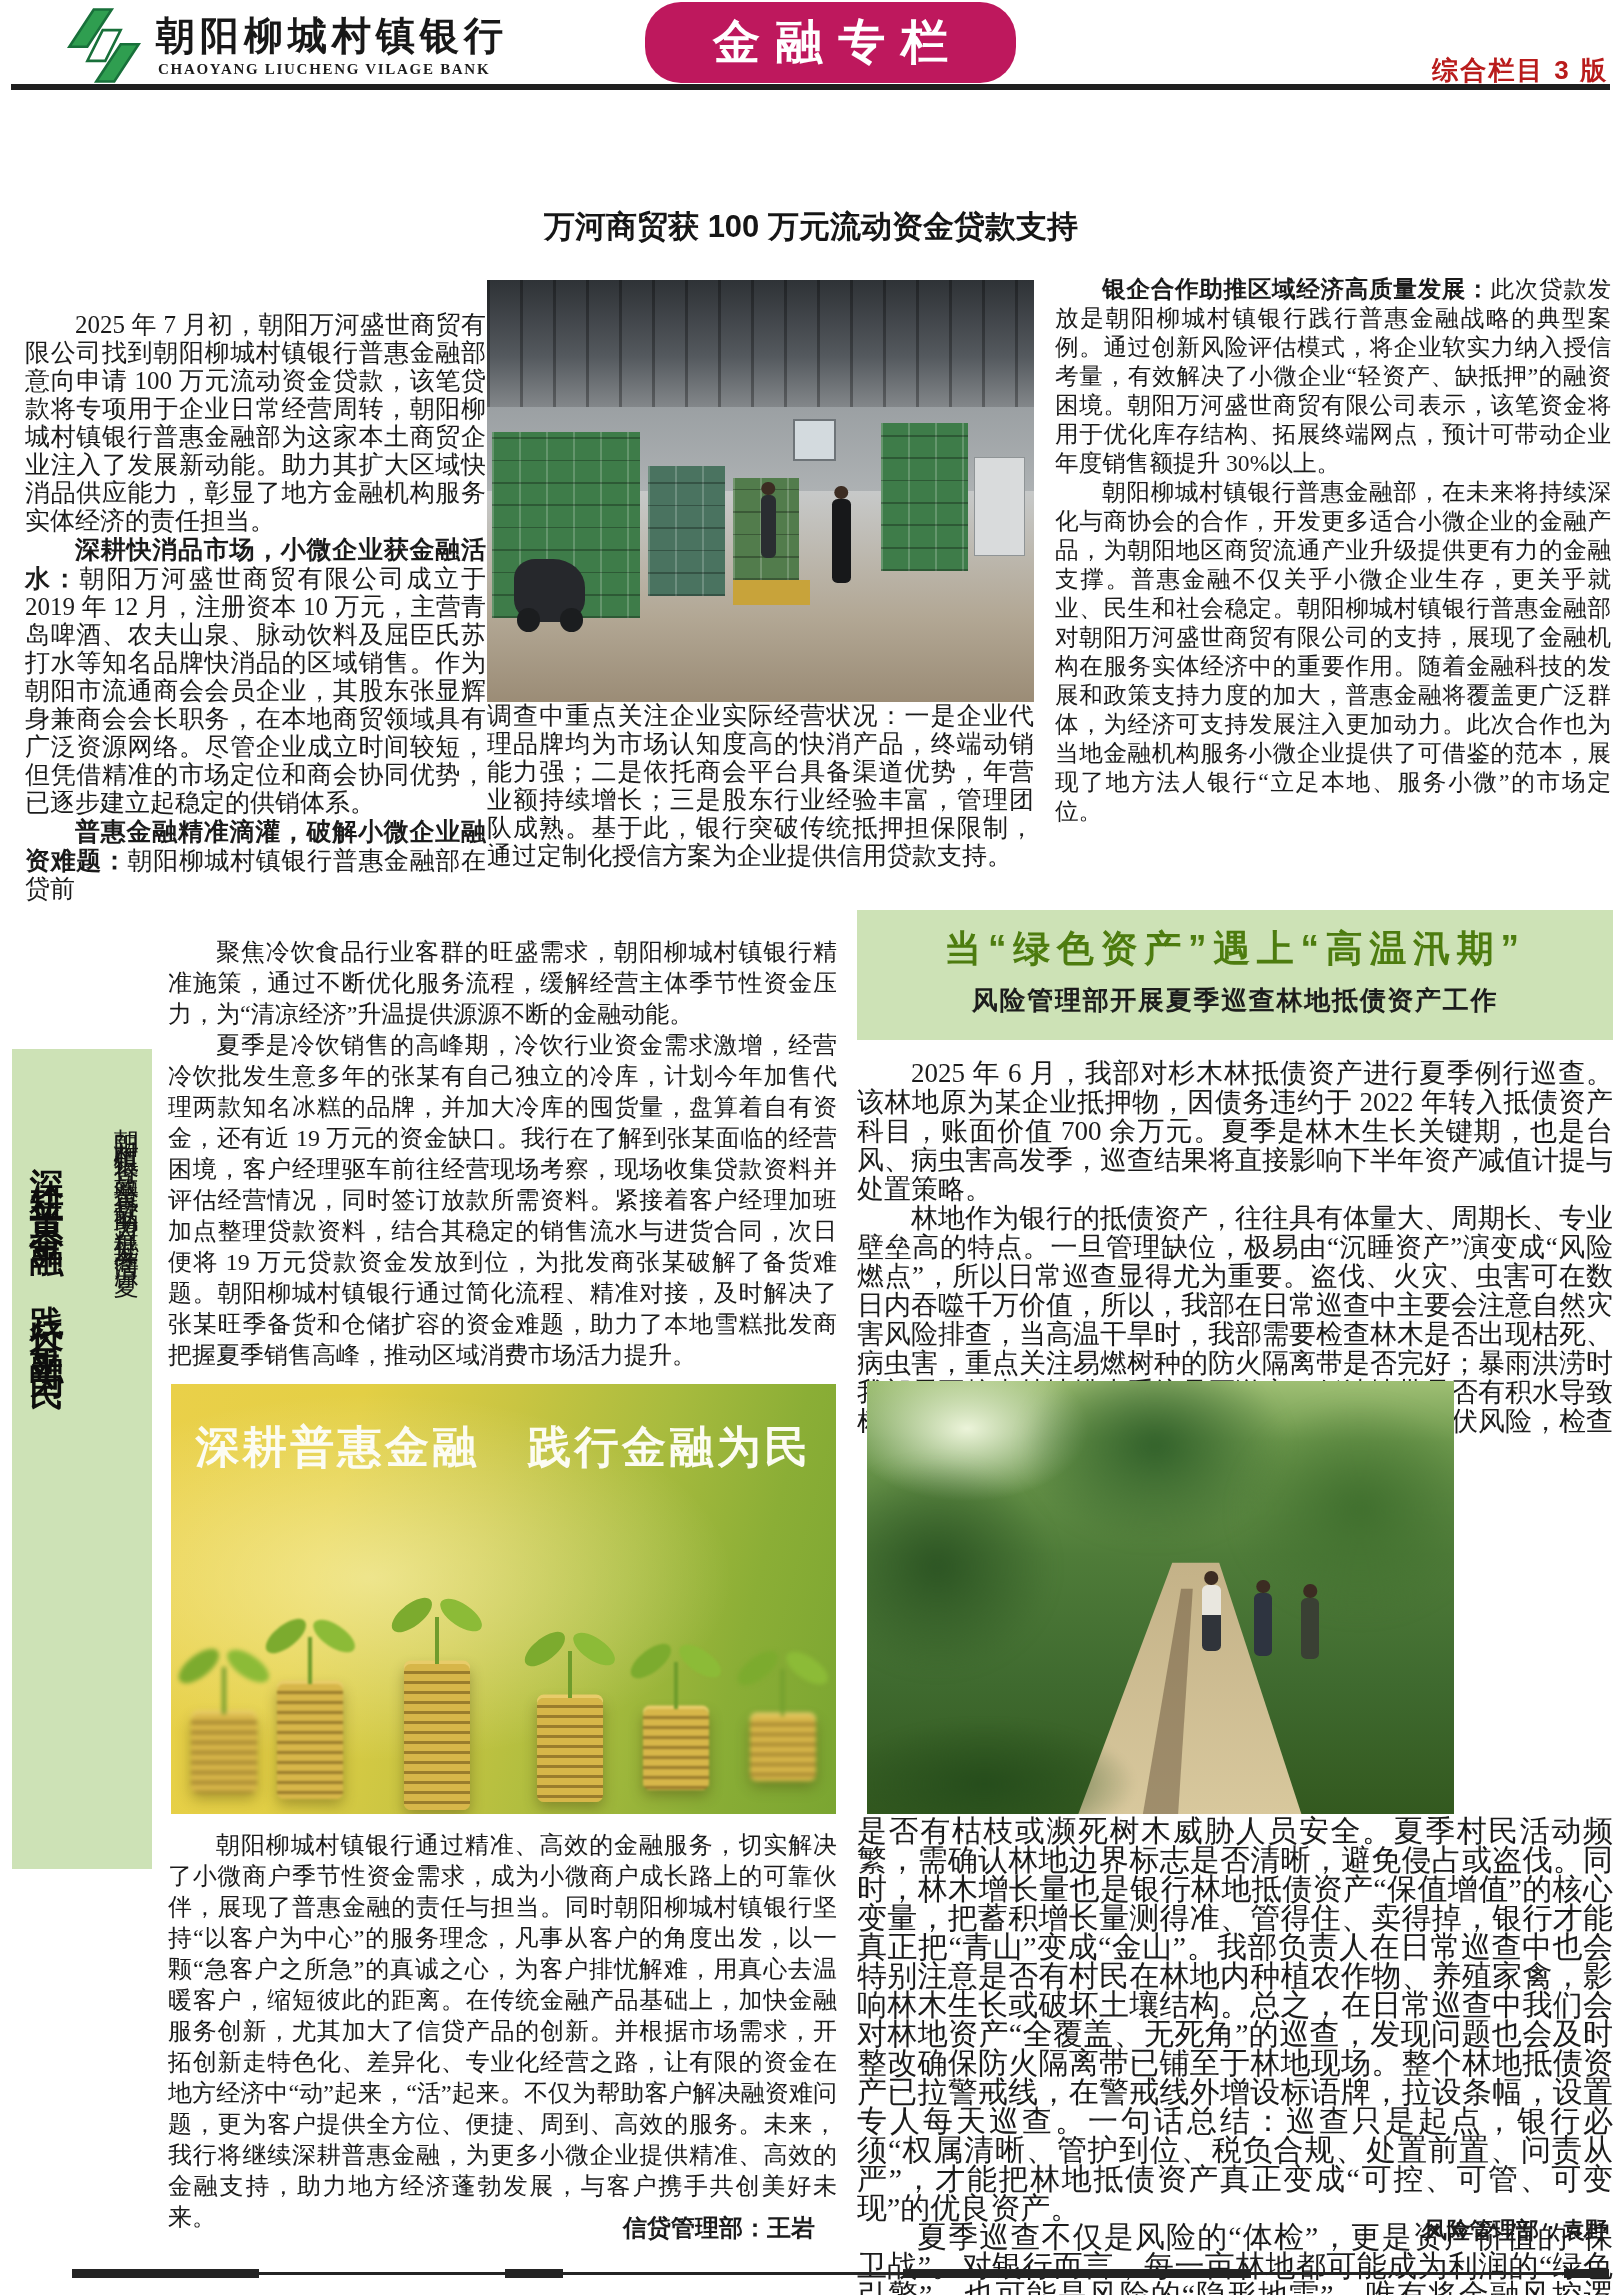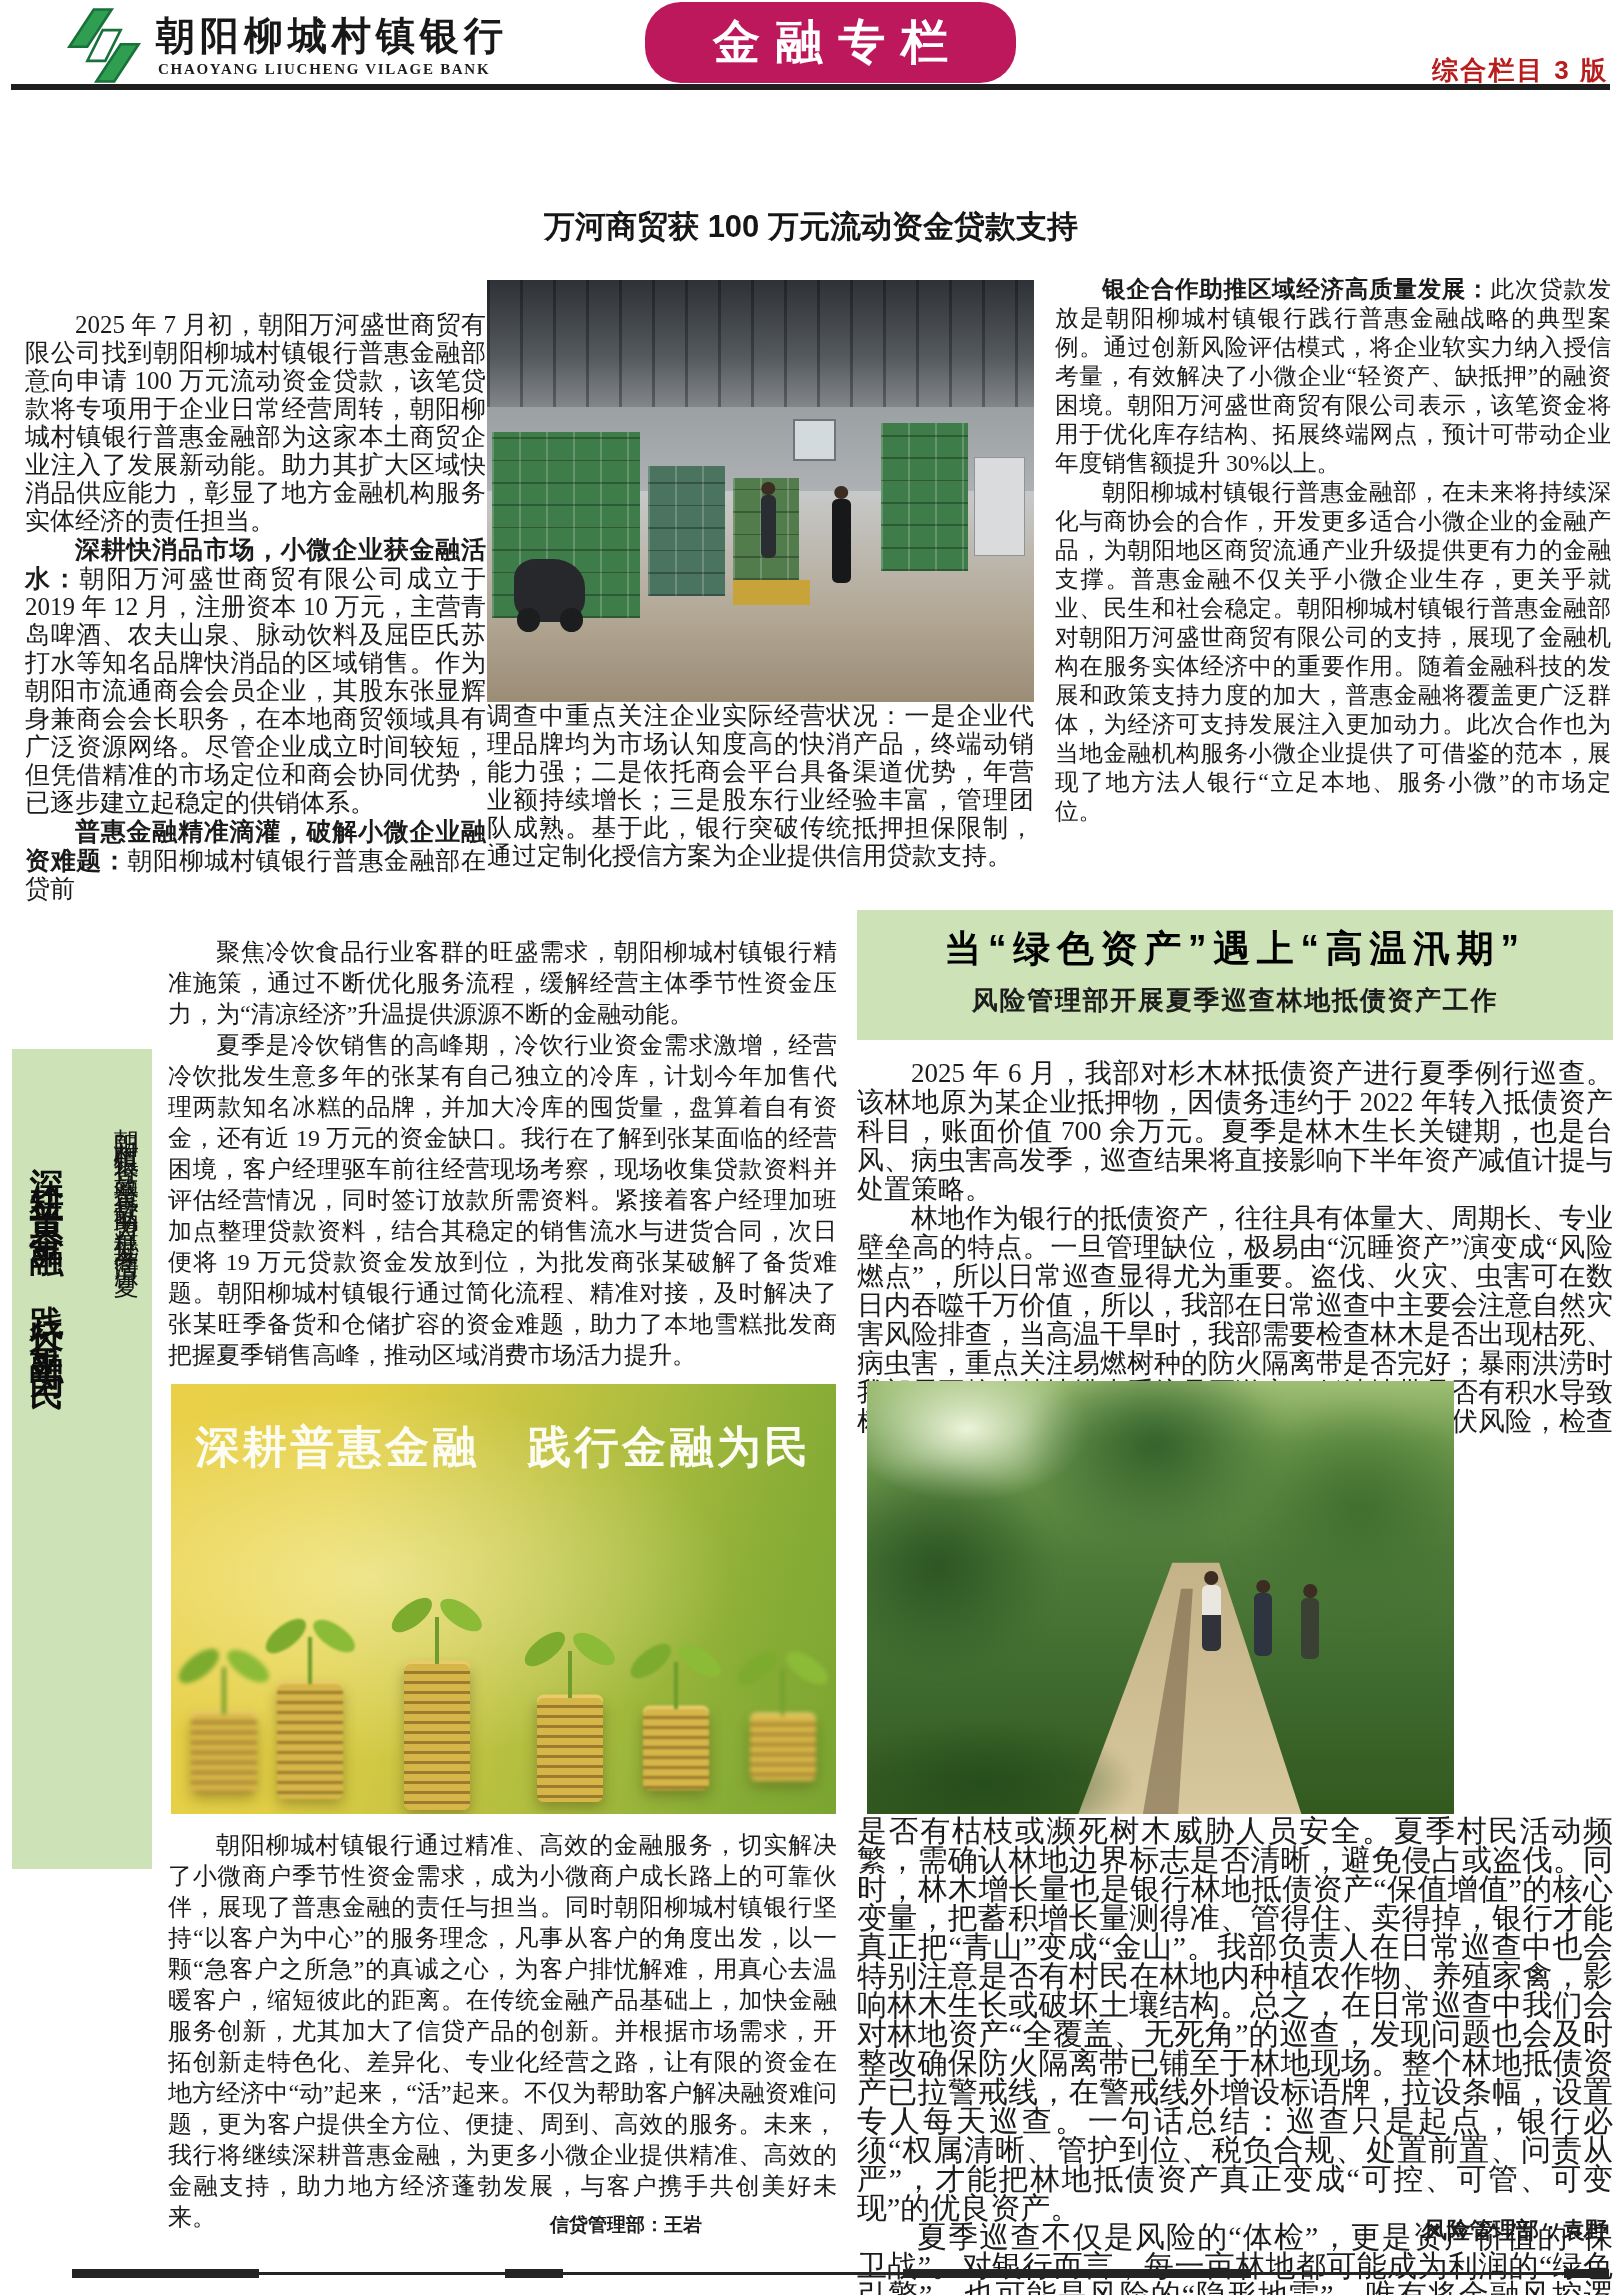--- a/index.html
+++ b/index.html
@@ -33,27 +33,27 @@
   .lead{font-weight:800;font-family:"Liberation Sans","DejaVu Sans",sans-serif;}
   #a1c1{left:25px;top:275px;width:461px;font-size:25px;line-height:28px;margin-top:36px;}
   #a1c2{left:487px;top:702px;width:547px;font-size:25px;line-height:28px;}
   #a1c3{left:1055px;top:275px;width:556px;font-size:23.6px;line-height:29px;}
   #a2c {left:168px;top:937px;width:669px;font-size:24px;line-height:31px;}
   #a2c2{left:168px;top:1830px;width:669px;font-size:24px;line-height:31px;}
   #a3t1{left:857px;top:1059px;width:756px;font-size:27px;line-height:29px;}
   #a3t2{left:857px;top:1816px;width:756px;font-size:30px;line-height:29px;}
   .byline{font-weight:800;white-space:nowrap;}
   .byline-a1{text-align:right;padding-right:6.7px;margin-top:9px;font-size:24px;text-indent:0;}
-  #a2byline{left:550px;top:2212px;width:265px;font-size:19px;font-family:Liberation Mono, monospace;}
+  #a2byline{left:550px;top:2212px;width:265px;text-align:right;font-size:24px;font-family:Liberation Mono, monospace;}
   #a3byline{left:1307px;top:2215px;width:301px;text-align:right;font-size:23px;}
 
   
   .a3box{position:absolute;left:857px;top:910px;width:756px;height:130px;background:#cde2b6;text-align:center;
          font-family:"Liberation Sans","DejaVu Sans",sans-serif;}
-  .a3box .t{margin-top:13.5px;font-size:37px;font-weight:900;letter-spacing:6.7px;color:#000000;}
+  .a3box .t{margin-top:13.5px;font-size:37px;font-weight:900;letter-spacing:6.7px;color:#4d7c0f;}
   .a3box .st{margin-top:9px;font-size:26px;font-weight:800;letter-spacing:1.7px;color:#1c1c1c;}
 
   
   .sidebar{position:absolute;left:12.3px;top:1049px;width:140px;height:820px;background:#cde2b6;}
   .sb-title{position:absolute;right:13.5px;top:59px;writing-mode:vertical-rl;font-size:25px;letter-spacing:6.7px;
          color:#141414;line-height:1;}
   .sb-slogan{position:absolute;left:18px;top:93px;writing-mode:vertical-rl;font-size:34px;font-weight:900;
          letter-spacing:14.6px;color:#0d0d0d;line-height:1;font-family:"Liberation Sans","DejaVu Sans",sans-serif;}
 
   

